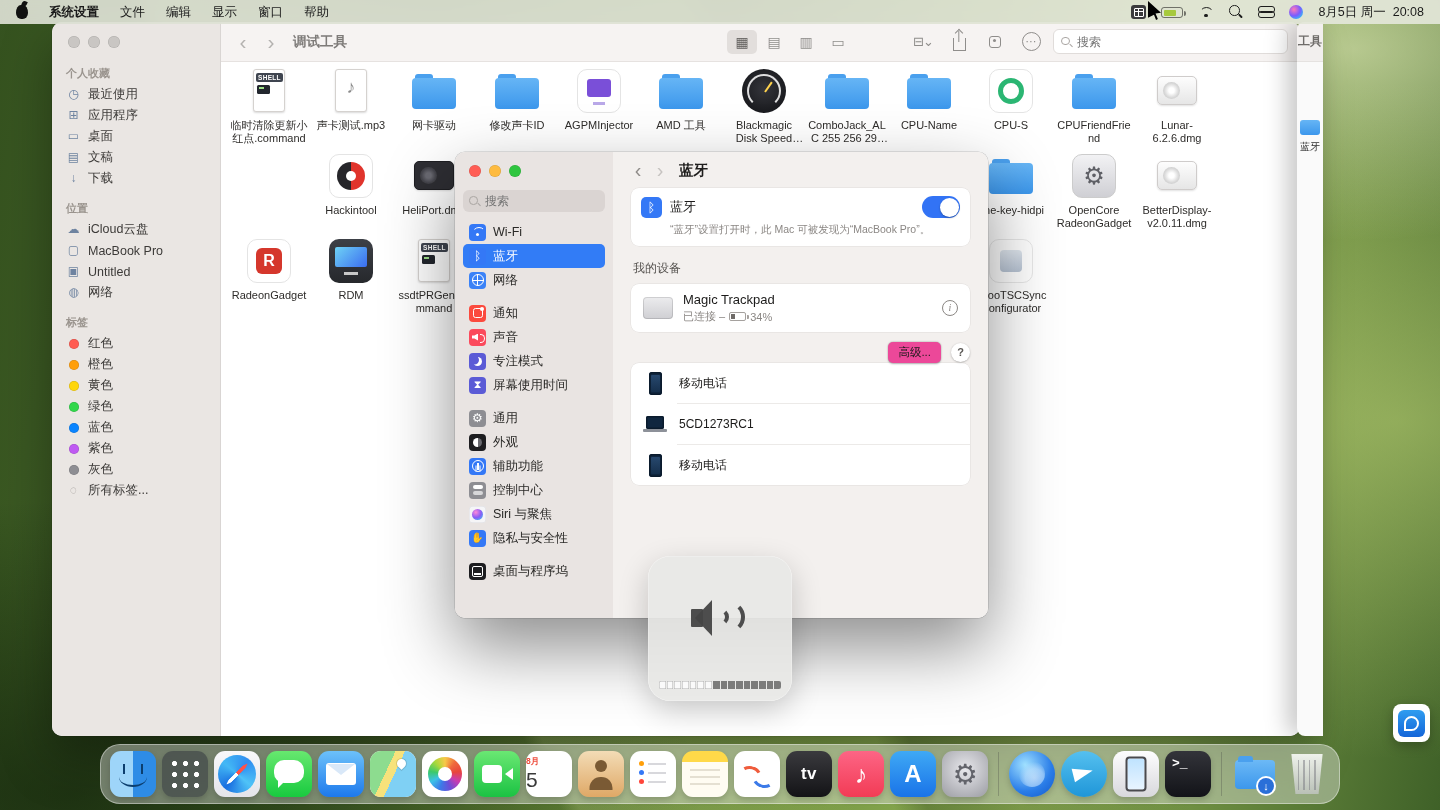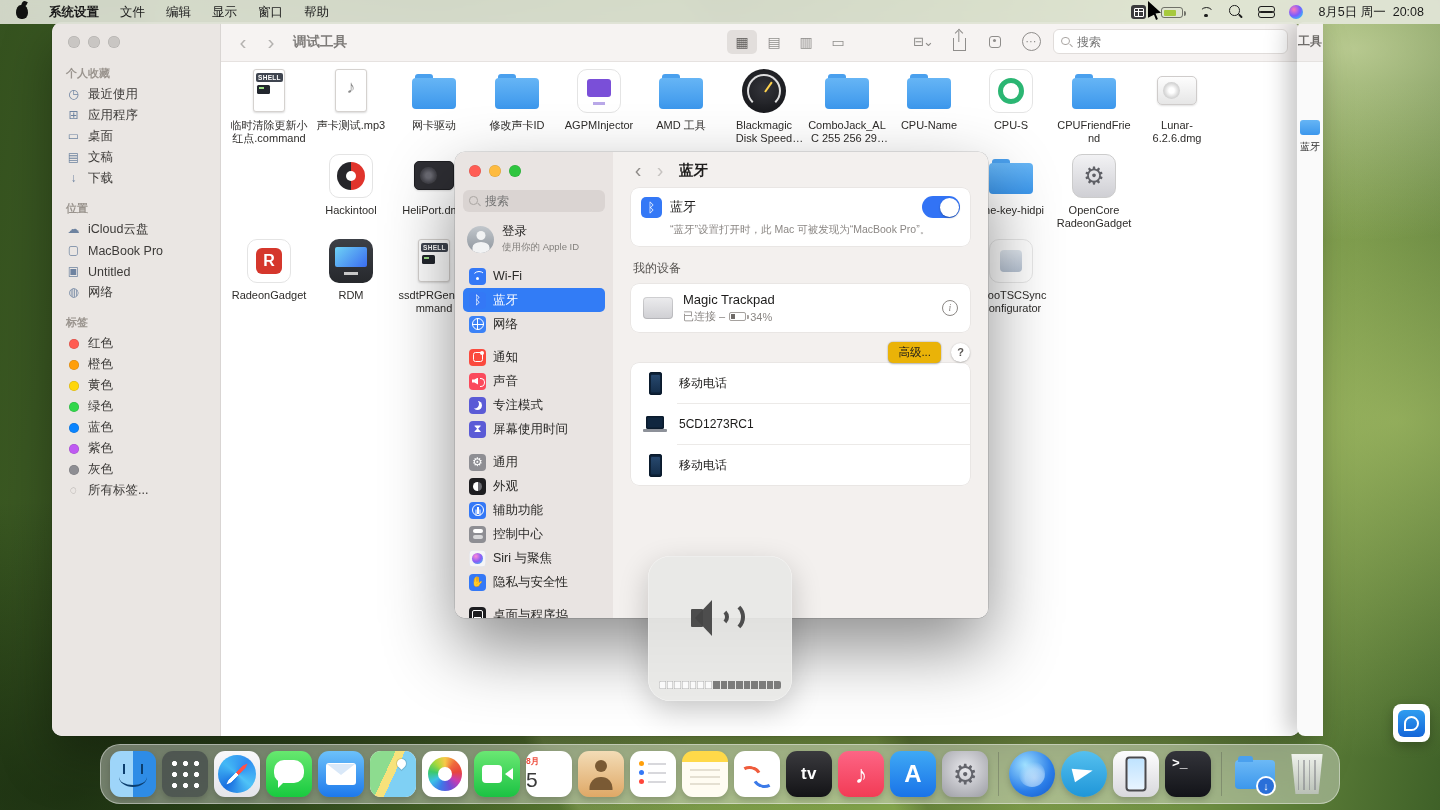--- a/index.html
+++ b/index.html
@@ -212,21 +212,21 @@
 .sec-h{font-size:12px;font-weight:400;color:#55524f;margin:14px 2px 7px;display:flex;align-items:center}
 .dev-card{display:flex;align-items:center;gap:10px;padding:8px 12px}
 .tp-ic{width:30px;height:22px;border-radius:4px;background:linear-gradient(#ececee,#cfcfd3);box-shadow:inset 0 0 0 1px rgba(0,0,0,.12);flex:none}
 .dev-name{font-size:13px;color:#1c1b1a}
 .dev-status{font-size:11px;color:#8b8784;display:flex;align-items:center;gap:4px;margin-top:2px}
 .mini-batt{width:17px;height:9px;border:1px solid #a5a19e;border-radius:2px;position:relative;display:inline-block}
 .mini-batt::before{content:"";position:absolute;left:1px;top:1px;bottom:1px;width:4px;background:#6f6b68}
 .mini-batt::after{content:"";position:absolute;right:-3.5px;top:2px;width:2px;height:4px;background:#a5a19e;border-radius:0 1px 1px 0}
 .info-ic{margin-left:auto;width:16px;height:16px;border:1.2px solid #8b8784;border-radius:50%;color:#8b8784;font-size:10px;font-style:italic;font-family:"Liberation Serif",serif;text-align:center;line-height:14px}
 .adv-row{display:flex;justify-content:flex-end;gap:10px;margin-top:10px;align-items:center}
-.btn{background:#eab308;border-radius:5px;box-shadow:0 .5px 2px rgba(0,0,0,.3),0 0 0 .5px rgba(0,0,0,.06);font-size:11.5px;color:#1c1b1a;padding:3px 10px}
+.btn{background:#ec4899;border-radius:5px;box-shadow:0 .5px 2px rgba(0,0,0,.3),0 0 0 .5px rgba(0,0,0,.06);font-size:11.5px;color:#1c1b1a;padding:3px 10px}
 .help-btn{width:19px;height:19px;border-radius:50%;background:#fff;box-shadow:0 .5px 2px rgba(0,0,0,.3);text-align:center;line-height:19px;font-size:11px;font-weight:700;color:#5a5754}
 .spinner{margin-left:auto;width:13px;height:13px;border:2px solid #d3cfcc;border-top-color:#8e8a87;border-radius:50%}
 .near-row{display:flex;align-items:center;gap:12px;height:40px;padding:0 12px}
 .near-ic{width:24px;display:flex;justify-content:center;flex:none}
 .near-name{font-size:12px;color:#1c1b1a}
 .near-div{height:1px;background:#eceae8;margin-left:46px}
 .phone-ic{width:13px;height:23px;border-radius:3px;background:#10263f;box-shadow:inset 0 0 0 1.5px #0a1a2c;position:relative}
 .phone-ic::before{content:"";position:absolute;inset:3px 2px;background:linear-gradient(#27486e,#16304d);border-radius:1px}
 .laptop-ic{width:24px;height:17px;position:relative}
 .laptop-ic::before{content:"";position:absolute;left:3px;top:0;right:3px;bottom:4px;background:#10263f;border-radius:2px;box-shadow:inset 0 0 0 1.5px #0a1a2c}
@@ -514,20 +514,26 @@
       <div class="cell" style="left:742px;top:85px">
           <div class="icn ic-folder"></div>
           <div class="lbl">one-key-hidpi</div>
         </div>
       <div class="cell" style="left:825px;top:85px">
           <div class="icn">
             <span class="app-sq app-gear"></span>
           </div>
           <div class="lbl">OpenCore RadeonGadget</div>
         </div>
+      <div class="cell" style="left:908px;top:85px">
+          <div class="icn ic-dmg">
+            <span class="drive"></span>
+          </div>
+          <div class="lbl">BetterDisplay-v2.0.11.dmg</div>
+        </div>
 
       <div class="cell" style="left:0;top:170px">
           <div class="icn">
             <span class="app-sq app-radeon"></span>
           </div>
           <div class="lbl">RadeonGadget</div>
         </div>
       <div class="cell" style="left:82px;top:170px">
           <div class="icn">
             <span class="app-sq app-rdm"></span>
@@ -561,24 +567,20 @@
 <div class="settings">
   <div class="s-side">
     <div class="tl tl-color" style="top:13px;left:14px">
         <i></i>
         <i></i>
         <i></i>
       </div>
     <div class="s-search">
       <span class="msym"></span>
       <input placeholder="搜索" style="">
-    </div>
-    <div class="login">
-      <span class="avatar"></span>
-      <span><span class="lt" style="display:block">登录</span><span class="ls">使用你的 Apple ID</span></span>
     </div>
     <div class="s-item">
         <span class="si si-wifi"></span>
         <span>Wi-Fi</span>
       </div>
     <div class="s-item sel">
         <span class="si si-bt"></span>
         <span>蓝牙</span>
       </div>
     <div class="s-item">

